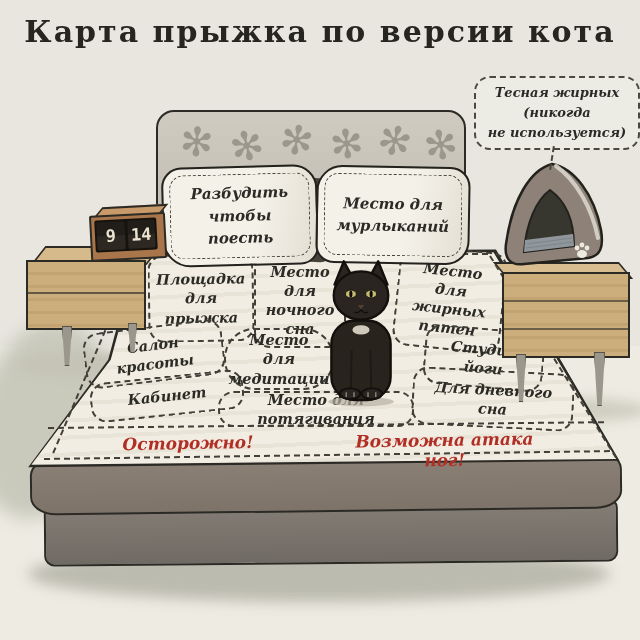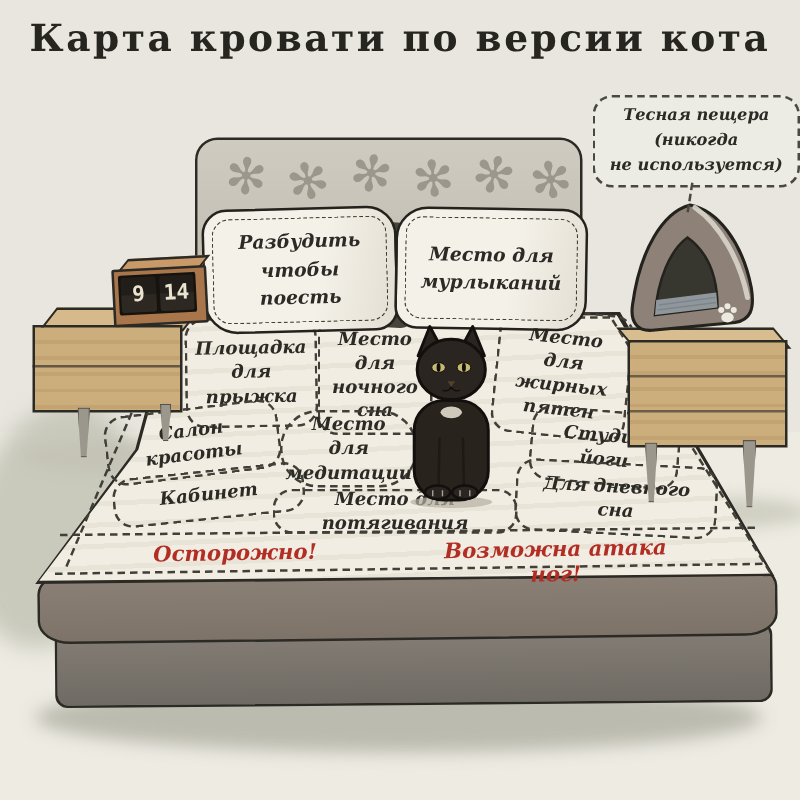--- a/index.html
+++ b/index.html
@@ -262,20 +262,20 @@
       <path d="M33,88 L78,82 M32,92 L79,86" stroke="#7d858b" stroke-width="1.2"></path>
       <g>
         <circle cx="83" cy="92" r="2.4" fill="#eceadf"></circle>
         <circle cx="88" cy="89" r="2.4" fill="#eceadf"></circle>
         <circle cx="93" cy="92" r="2.4" fill="#eceadf"></circle>
         <ellipse cx="88" cy="98" rx="5" ry="4" fill="#eceadf"></ellipse>
       </g>
     </svg>
   </div>
 
-  <div class="abs" id="callout">Тесная пещера
+  <div class="abs" id="callout">Тесная жирных
 (никогда
 не используется)</div>
   <div class="abs" id="callout-connector"></div>
 
-  <div class="abs" id="title">Карта кровати по версии кота</div>
+  <div class="abs" id="title">Карта прыжка по версии кота</div>
 
 </div>
 
 </body></html>

